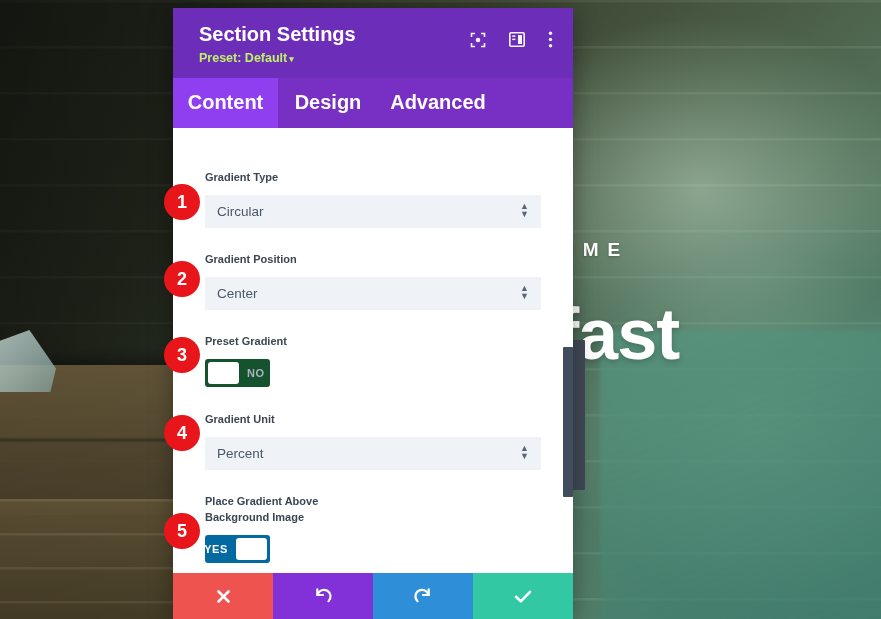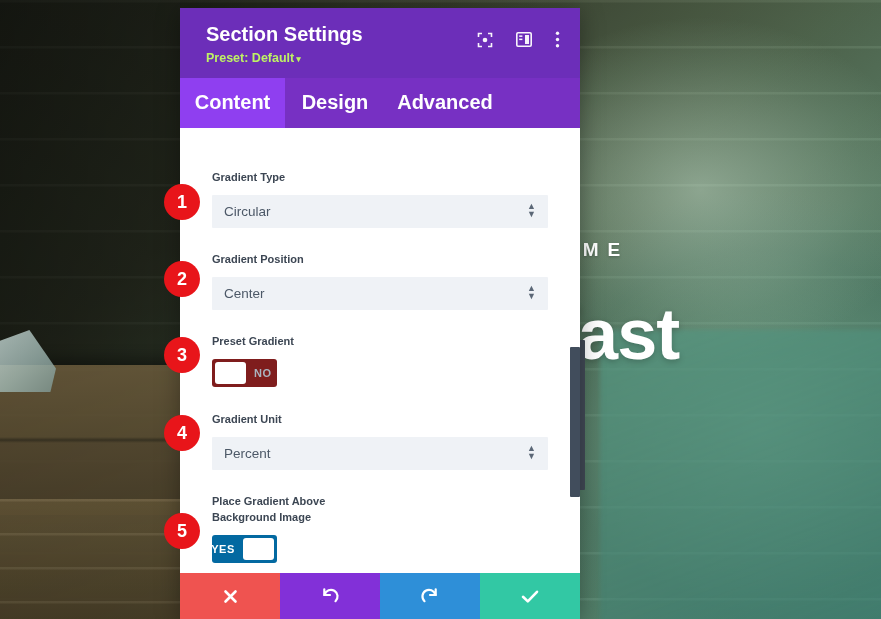--- a/index.html
+++ b/index.html
@@ -116,21 +116,21 @@
     top: 340px;
     width: 13px;
     height: 150px;
     background: #424a57;
     border-radius: 1px;
   }
 
   
   #settings-panel {
     position: absolute;
-    left: 180px;
+    left: 173px;
     top: 8px;
     width: 400px;
     height: 611px;
     display: flex;
     flex-direction: column;
     box-shadow: 0 4px 22px rgba(0,0,0,0.35);
   }
 
   .panel-header {
     background: #6c2eb9;
@@ -233,21 +233,21 @@
   .toggle {
     display: inline-flex;
     align-items: center;
     border-radius: 3px;
     height: 28px;
     width: 65px;
     cursor: pointer;
     box-sizing: border-box;
   }
   .toggle.off {
-    background: #7f1d1d;
+    background: #14532d;
     justify-content: flex-start;
     padding: 0 3px;
   }
   .toggle.on {
     background: #0369a1;
     justify-content: flex-end;
     padding: 5px 3px;
   }
   .toggle-knob {
     width: 31px;

